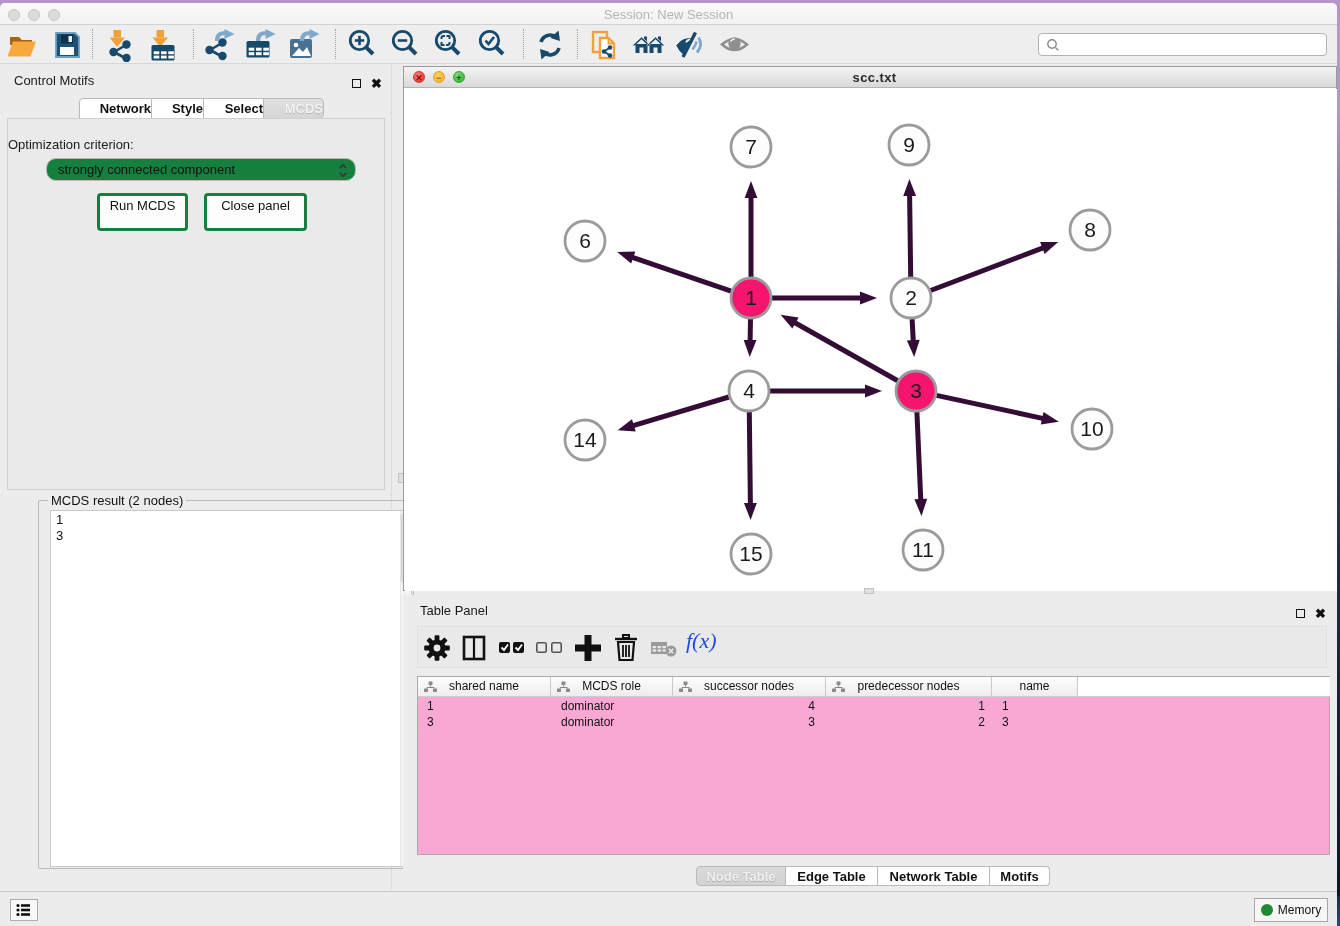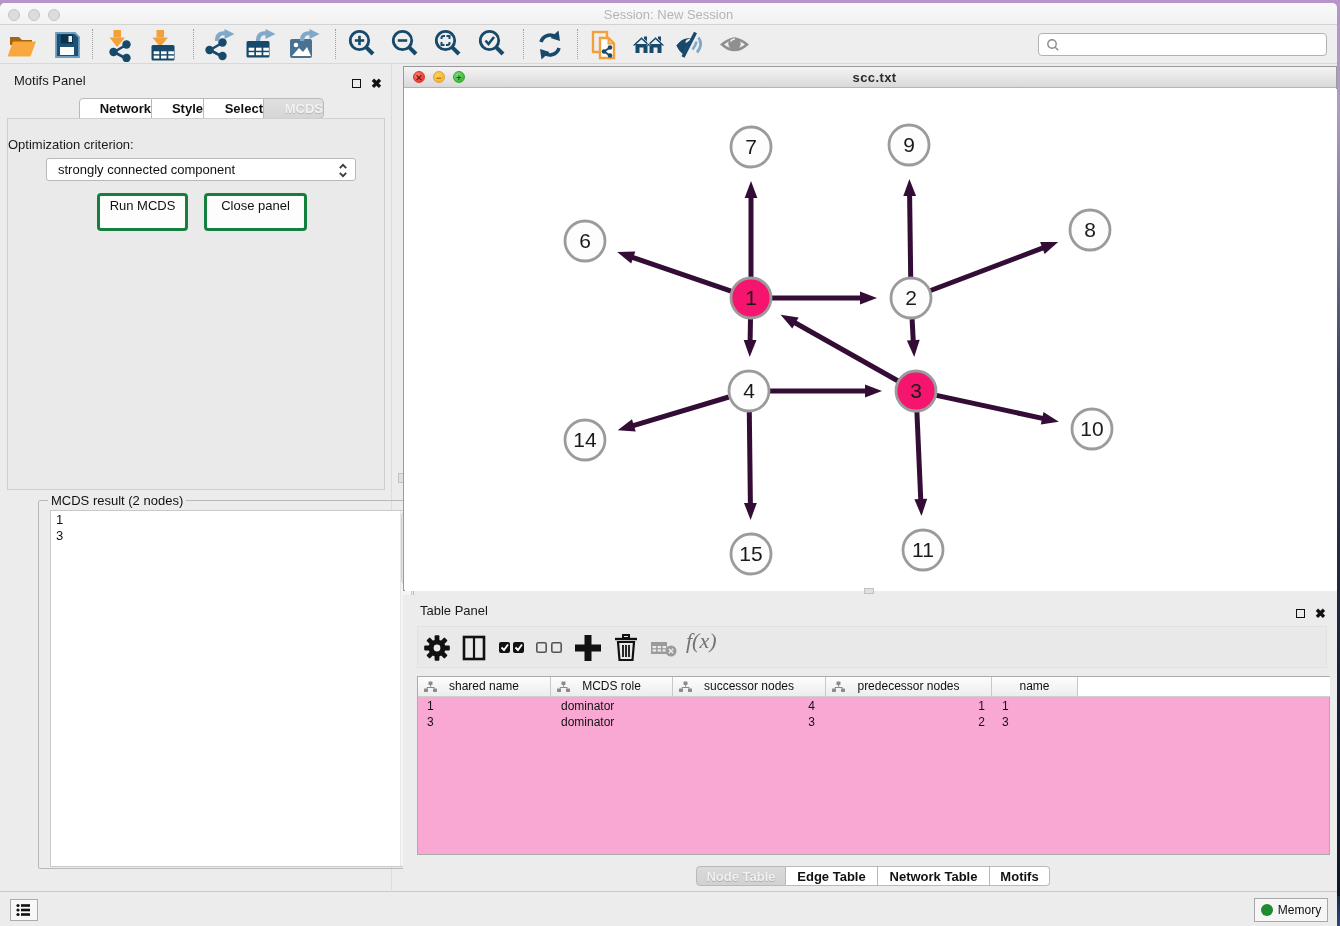--- a/index.html
+++ b/index.html
@@ -35,22 +35,22 @@
 .xbtn  { display:inline-block; font-size:13px; font-weight:bold; color:#111; }
 
 .tab { position:absolute; top:0; height:21px; background:#fff; border:1px solid #b9b9b9;
   border-left:none; font-size:13px; font-weight:bold; color:#111; text-align:right; line-height:20px; }
 .tab.first { border-left:1px solid #b9b9b9; border-radius:4px 0 0 0; }
 .tab.sel { background:linear-gradient(#e0e0e0,#d6d6d6); color:#f2f2f2;
   text-shadow:0 1px 1px #b5b5b5; border-radius:0 5px 5px 0; }
 #tabcontent { position:absolute; left:7px; top:54px; width:378px; height:372px;
   background:#eaeaea; border:1px solid #cfcfcf; }
 #optlabel { position:absolute; top:18px; width:100%; font-size:13px; color:#1a1a1a; }
-#combo { position:absolute; left:38px; top:39px; width:310px; height:23px; background:#ffffff;
-  border:1px solid #b9b9b9; border-radius:3px; font-size:13px; color:#111;
+#combo { position:absolute; left:38px; top:39px; width:310px; height:23px; background:#15803d;
+  border:1px solid #b9b9b9; border-radius:10px; font-size:13px; color:#111;
   line-height:21px; padding-left:11px; }
 #combo .arrows { position:absolute; right:5px; top:1px; }
 .btn { position:absolute; height:38px; background:#fdfdfd; border:3px solid #15803d;
   border-radius:4px; font-size:13px; color:#111; text-align:center; line-height:20px; }
 
 #mcdsgroup { position:absolute; left:8px; top:436px; width:376px; height:369px;
   border:1px solid #b9b9b9; border-radius:2px;margin-left:30px; }
 #mcdsgroup .gtitle { position:absolute; left:9px; top:-8px; background:#ececec;
   padding:0 3px; font-size:13px; color:#111; }
 #mcdstext { position:absolute; left:11px; top:9px; width:362px; height:357px; background:#fff;
@@ -243,21 +243,21 @@
 <div class="tsep" style="left:523px;"></div>
 <div class="tsep" style="left:577px;"></div>
 <div id="searchbox">
         <svg width="16" height="16" viewBox="0 0 16 16" style="position:absolute;left:6px;top:3px;">
           <circle cx="7" cy="7" r="4.2" fill="none" stroke="#8a8a8a" stroke-width="1.4"></circle>
           <line x1="10.2" y1="10.2" x2="13.2" y2="13.2" stroke="#8a8a8a" stroke-width="1.4"></line>
         </svg>
       </div>
   </div>
   <div id="cpanel">
-    <div id="cpanel-title">Motifs Panel</div>
+    <div id="cpanel-title">Control Motifs</div>
     <div class="panelbtns" style="right:9px; top:10px;"><span class="sqbtn"></span><span class="xbtn">✖</span></div>
     <div class="abs" style="left:79px; top:34px;">
       <div class="tab first" style="left:0; width:73px;">Network</div>
       <div class="tab" style="left:73px; width:52px;">Style</div>
       <div class="tab" style="left:125px; width:60px;">Select</div>
       <div class="tab sel" style="left:185px; width:60px;">MCDS</div>
     </div>
     <div id="tabcontent">
       <div id="optlabel">Optimization criterion:</div>
       <div id="combo">strongly connected component
@@ -400,21 +400,21 @@
           <rect x="3" y="10" width="16" height="12" fill="#9a9a9a"></rect>
           <rect x="4.5" y="14.0" width="3.6" height="2.2" fill="#e9e9e9"></rect>
           <rect x="4.5" y="17.4" width="3.6" height="2.2" fill="#e9e9e9"></rect>
           <rect x="9.5" y="14.0" width="3.6" height="2.2" fill="#e9e9e9"></rect>
           <rect x="9.5" y="17.4" width="3.6" height="2.2" fill="#e9e9e9"></rect>
           <rect x="14.5" y="14.0" width="3.6" height="2.2" fill="#e9e9e9"></rect>
           <rect x="14.5" y="17.4" width="3.6" height="2.2" fill="#e9e9e9"></rect>
           <circle cx="23" cy="19" r="5.5" fill="#9a9a9a"></circle>
           <path d="M20.8 16.8 L25.2 21.2 M25.2 16.8 L20.8 21.2" stroke="#e9e9e9" stroke-width="1.6"></path>
         </svg>
-<div class="abs" style="left:268px;top:1px;font-family:'Liberation Serif',serif;font-style:italic;font-size:22px;color:#737373;">f(x)</div>
+<div class="abs" style="left:268px;top:1px;font-family:'Liberation Serif',serif;font-style:italic;font-size:22px;color:#1d4ed8;">f(x)</div>
     </div>
     <div id="tablebox">
       <div id="thead">
         <div class="th" style="left:0px;width:133px;"><svg width="13" height="12" viewBox="0 0 13 12">
               <g fill="#8a8a8a">
                 <rect x="4.5" y="0.5" width="4" height="3.4" rx="0.6"></rect>
                 <rect x="0" y="7.5" width="4" height="3.4" rx="0.6"></rect>
                 <rect x="9" y="7.5" width="4" height="3.4" rx="0.6"></rect>
                 <path d="M6.2 4 h0.9 v2 h3.4 v1.8 h-0.9 v-0.9 h-5.9 v0.9 h-0.9 v-1.8 h3.4 z"></path>
               </g>

